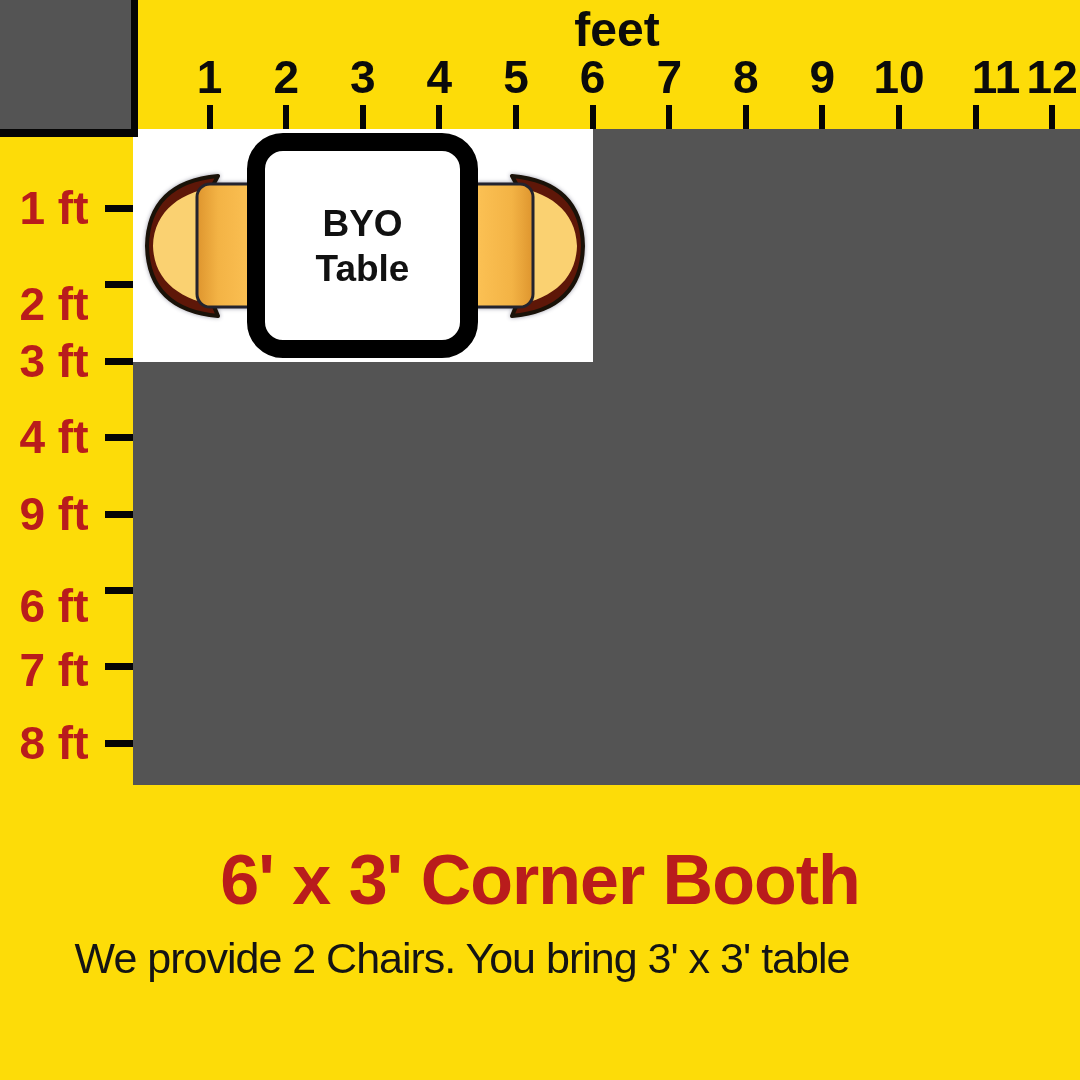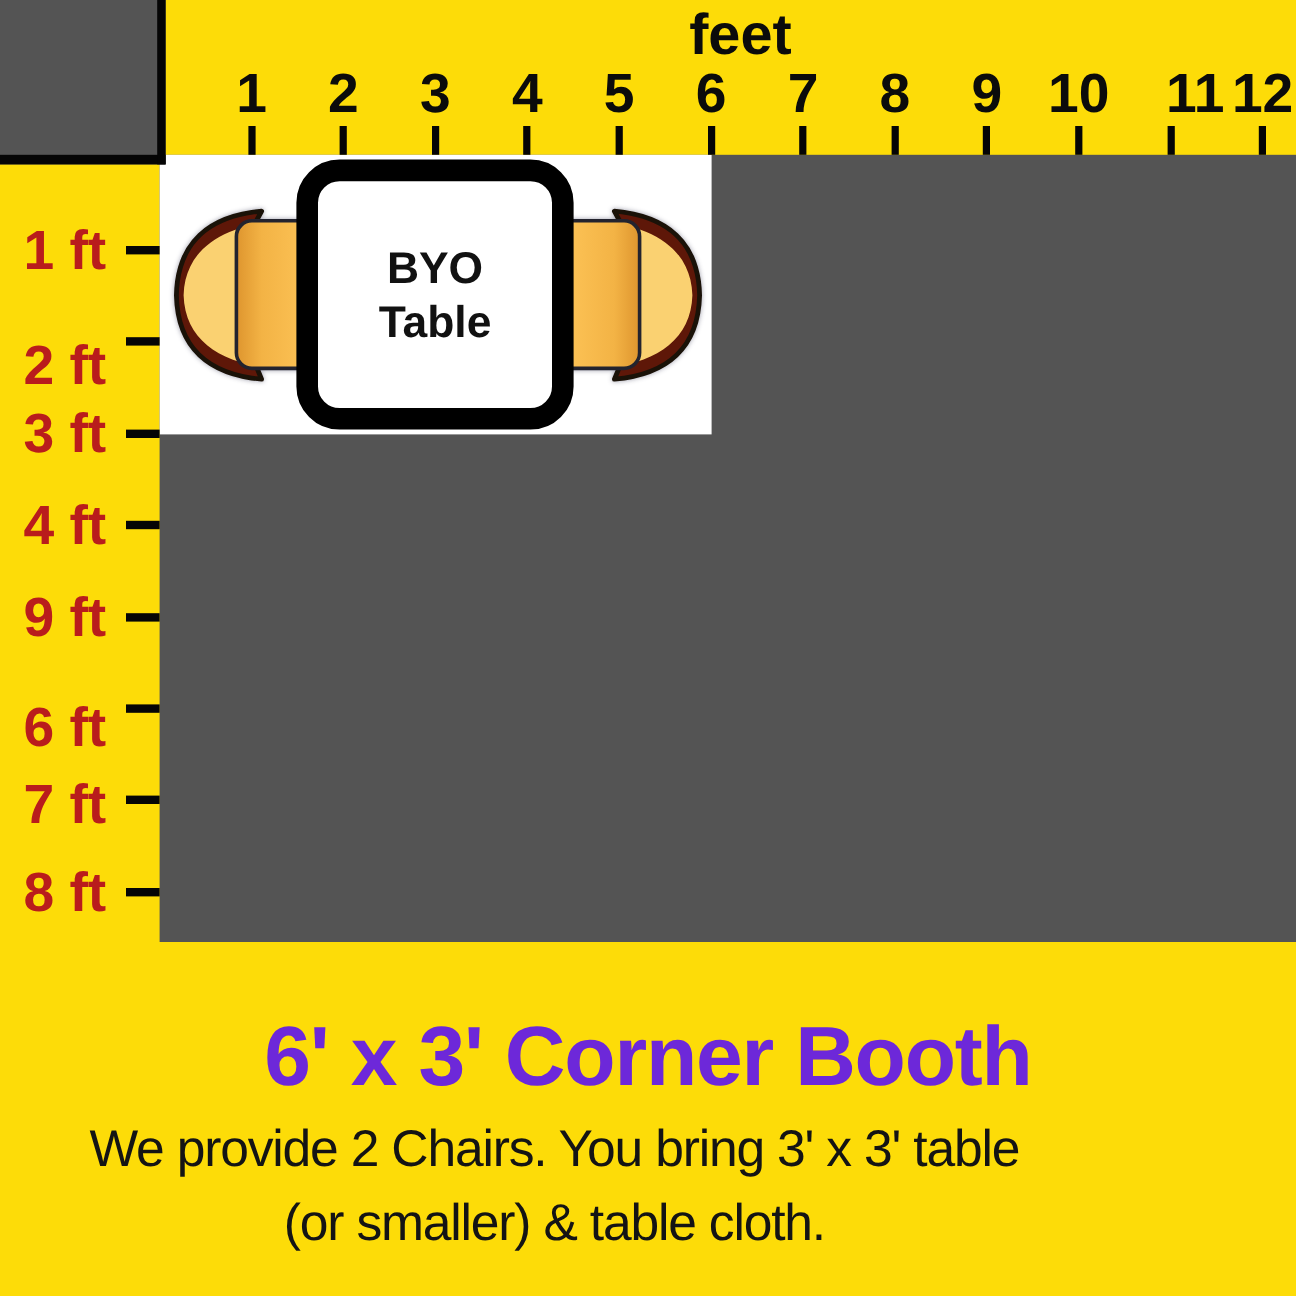--- a/index.html
+++ b/index.html
@@ -32,21 +32,21 @@
     background:#ffffff;border:18px solid #000000;border-radius:36px;
     display:flex;flex-direction:column;align-items:center;justify-content:center;
   }
   .byo-table .line{font-size:37px;font-weight:bold;color:#111;line-height:45px;text-align:right;}
   
   .chair{position:absolute;width:175px;height:150px;filter:drop-shadow(0 0 2px rgba(40,40,70,.45));}
   .chair.left{left:140px;top:172px;}
   .chair.right{left:415px;top:172px;transform:scaleX(-1);}
   
   .caption-title{position:absolute;left:0;top:840px;width:1080px;text-align:center;
-    font-size:70px;font-weight:bold;letter-spacing:-1px;color:#6d28d9;}
+    font-size:70px;font-weight:bold;letter-spacing:-1px;color:#b91c1c;}
   .caption-sub{position:absolute;left:0;top:928px;width:924px;text-align:center;
     font-size:43px;letter-spacing:-1px;color:#141414;line-height:61px;}
 </style>
 </head>
 <body>
 
 <div class="canvas">
 
   <div class="grid-area"></div>
   <div class="booth-floor"></div>
@@ -120,16 +120,15 @@
   </svg>
 
   <div class="byo-table">
     <div class="line">BYO</div>
     <div class="line">Table</div>
   </div>
 
   <div class="caption-title">6' x 3' Corner Booth</div>
   <div class="caption-sub">
     <div>We provide 2 Chairs. You bring 3' x 3' table</div>
-    <div>(or smaller) &amp; table cloth.</div>
   </div>
 
 </div>
 
 </body></html>

